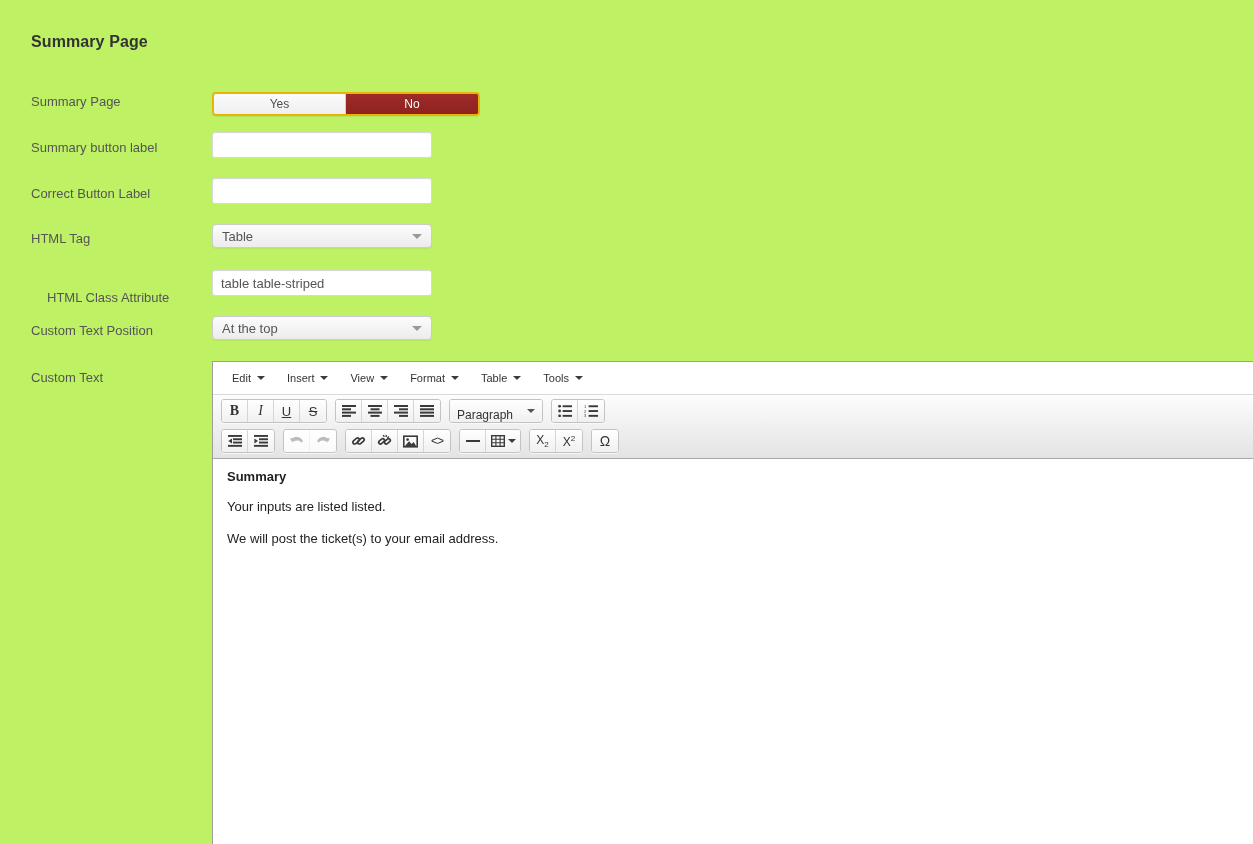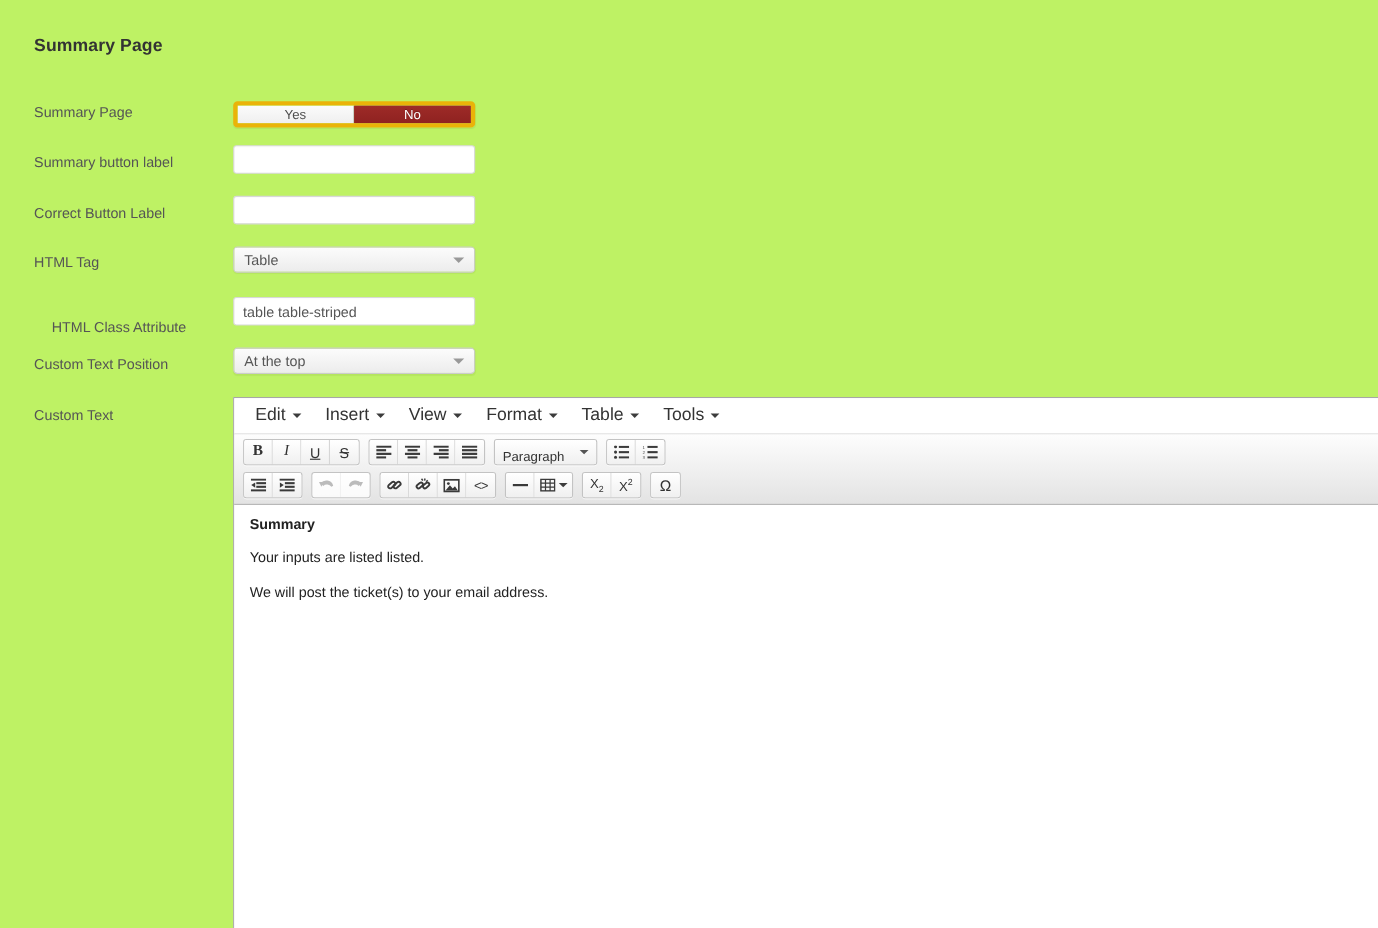--- a/index.html
+++ b/index.html
@@ -45,23 +45,23 @@
     line-height: 16px;
   }
   .row-control {
     position: absolute;
     left: 212px;
   }
 
   
   .toggle {
     display: flex;
-    width: 220px;
+    width: 268px;
     height: 24px;
-    border: 4px solid #eab308;
+    border: 2px solid #eab308;
     border-radius: 4px;
     overflow: hidden;
     box-shadow: 0 1px 1px rgba(0,0,0,0.06);
   }
   .toggle-btn {
     flex: 1 1 50%;
     display: flex;
     align-items: center;
     justify-content: center;
     font-size: 12px;
@@ -139,21 +139,21 @@
     border-bottom: 1px solid #d9d9d9;
     display: flex;
     align-items: center;
     padding-left: 8px;
   }
   .mce-menu-item {
     display: flex;
     align-items: center;
     gap: 6px;
     padding: 4px 11px;
-    font-size: 16px;
+    font-size: 11px;
     color: #333333;
     cursor: pointer;
     border-radius: 3px;
     justify-content: space-between;
   }
   .caret-down {
     width: 0; height: 0;
     border-left: 4px solid transparent;
     border-right: 4px solid transparent;
     border-top: 4px solid #3c3c3c;

